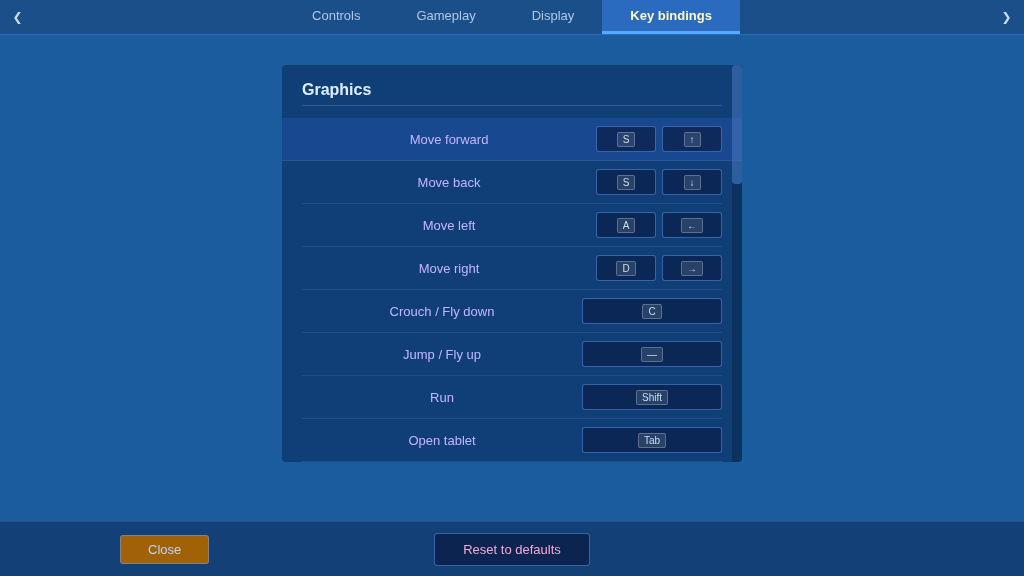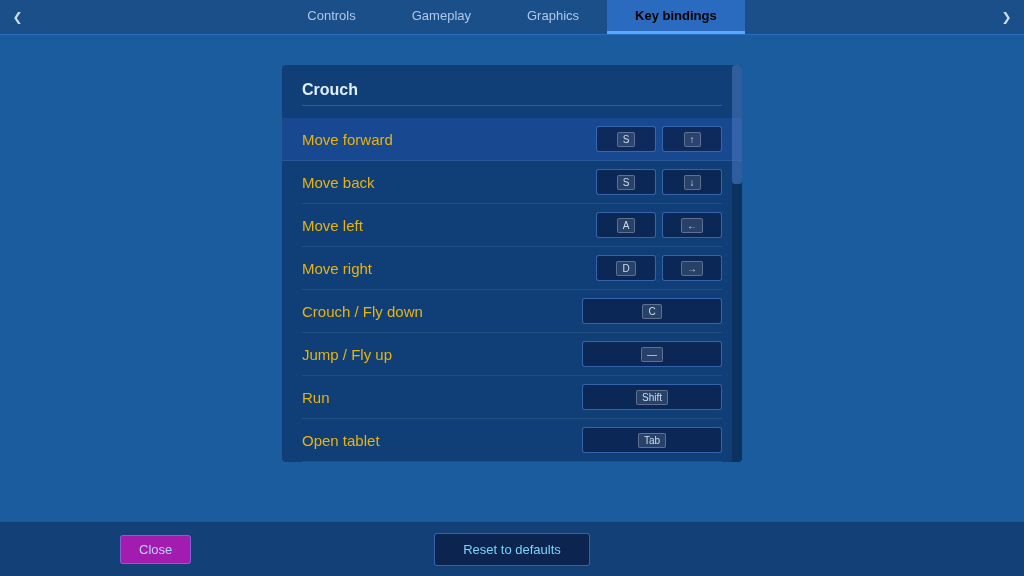--- a/index.html
+++ b/index.html
@@ -42,21 +42,21 @@
       display: flex;
       align-items: center;
       color: #b0c8e8;
       font-size: 13px;
       cursor: pointer;
       border-bottom: 3px solid transparent;
       transition: background 0.1s;
     }
     .nav-tab.active {
       background: #2a6abf;
-      color: #000000;
+      color: #fef9c3;
       border-bottom: 3px solid #5af;
       font-weight: 600;
     }
     .nav-tab-right-icon {
       width: 35px;
       display: flex;
       align-items: center;
       justify-content: center;
       color: #cde;
       font-size: 12px;
@@ -116,22 +116,23 @@
       border-bottom: 1px solid rgba(255,255,255,0.08);
       min-height: 40px;
     }
     .keybind-row.highlighted {
       background: rgba(30, 80, 160, 0.6);
       margin: 0 -20px;
       padding: 8px 20px;
     }
     .keybind-label {
       flex: 1;
-      color: #eab308;
-      font-size: 15px;
+      color: #c4b5fd;
+      font-size: 13px;
+      text-align: center;
     }
     .keybind-keys {
       display: flex;
       gap: 6px;
       align-items: center;
     }
     .key-btn {
       min-width: 60px;
       height: 26px;
       background: rgba(10, 30, 70, 0.7);
@@ -166,59 +167,59 @@
       height: 55px;
       display: flex;
       align-items: center;
       justify-content: center;
       background: rgba(10, 35, 80, 0.5);
       border-top: 1px solid rgba(255,255,255,0.1);
     }
     .close-btn {
       position: absolute;
       left: 120px;
-      background: #a21caf;
+      background: #a16207;
       border: 1px solid rgba(100,160,255,0.5);
       border-radius: 3px;
       color: #b8d4ff;
       font-size: 13px;
-      padding: 6px 18px;
+      padding: 6px 27px;
       cursor: pointer;
     }
     .reset-btn {
       background: rgba(10, 30, 70, 0.8);
       border: 1px solid rgba(100, 160, 255, 0.5);
       border-radius: 3px;
-      color: #7dd3fc;
+      color: #f9a8d4;
       font-size: 13px;
       padding: 8px 28px;
       cursor: pointer;
     }
   </style>
 </head>
 <body>
 
 <div class="top-bar">
   <div class="nav-icon">
     <span>❮</span>
   </div>
   <div class="nav-tabs" id="nav-tabs-container">
       <div class="nav-tab">Controls</div>
       <div class="nav-tab">Gameplay</div>
-      <div class="nav-tab">Graphics</div>
+      <div class="nav-tab">Display</div>
       <div class="nav-tab active">Key bindings</div>
     </div>
   <div class="nav-tab-right-icon">
     <span>❯</span>
   </div>
 </div>
 
 <div class="content">
   <div class="panel">
-    <div class="panel-title">Crouch</div>
+    <div class="panel-title">Graphics</div>
     <div id="keybind-rows-container">
         <div class="keybind-row highlighted">
           <span class="keybind-label">Move forward</span>
           <div class="keybind-keys">
             <div class="key-btn">
               <span class="key-inner">S</span>
             </div>
             <div class="key-btn">
               <span class="key-inner">↑</span>
             </div>

